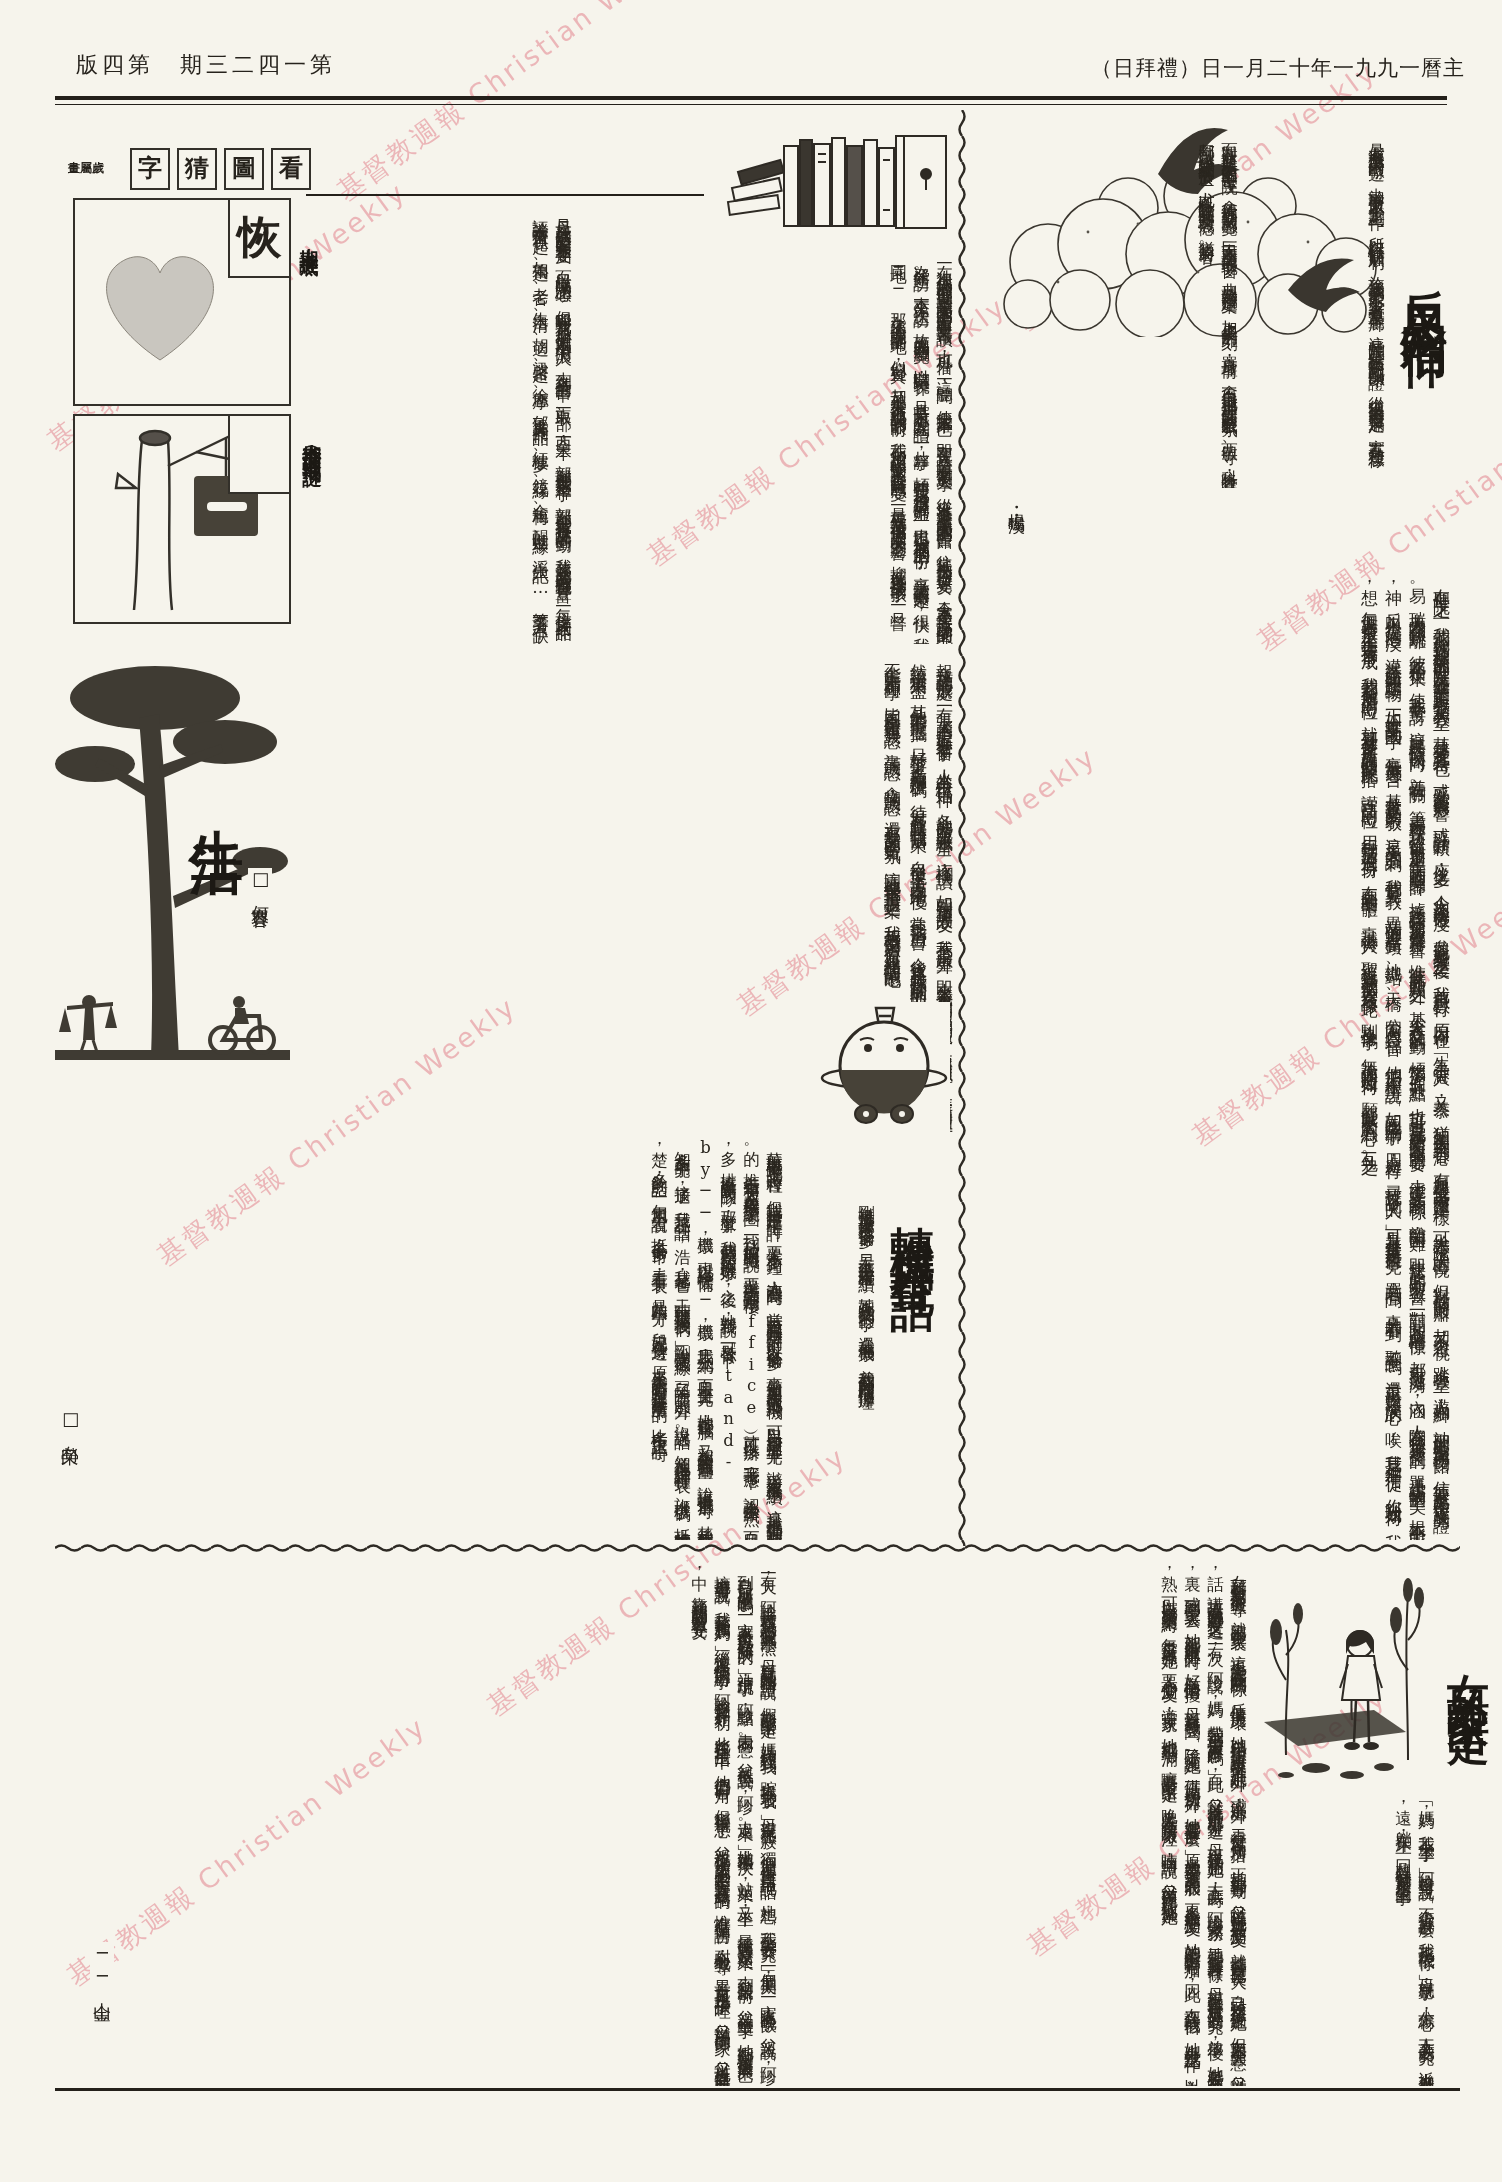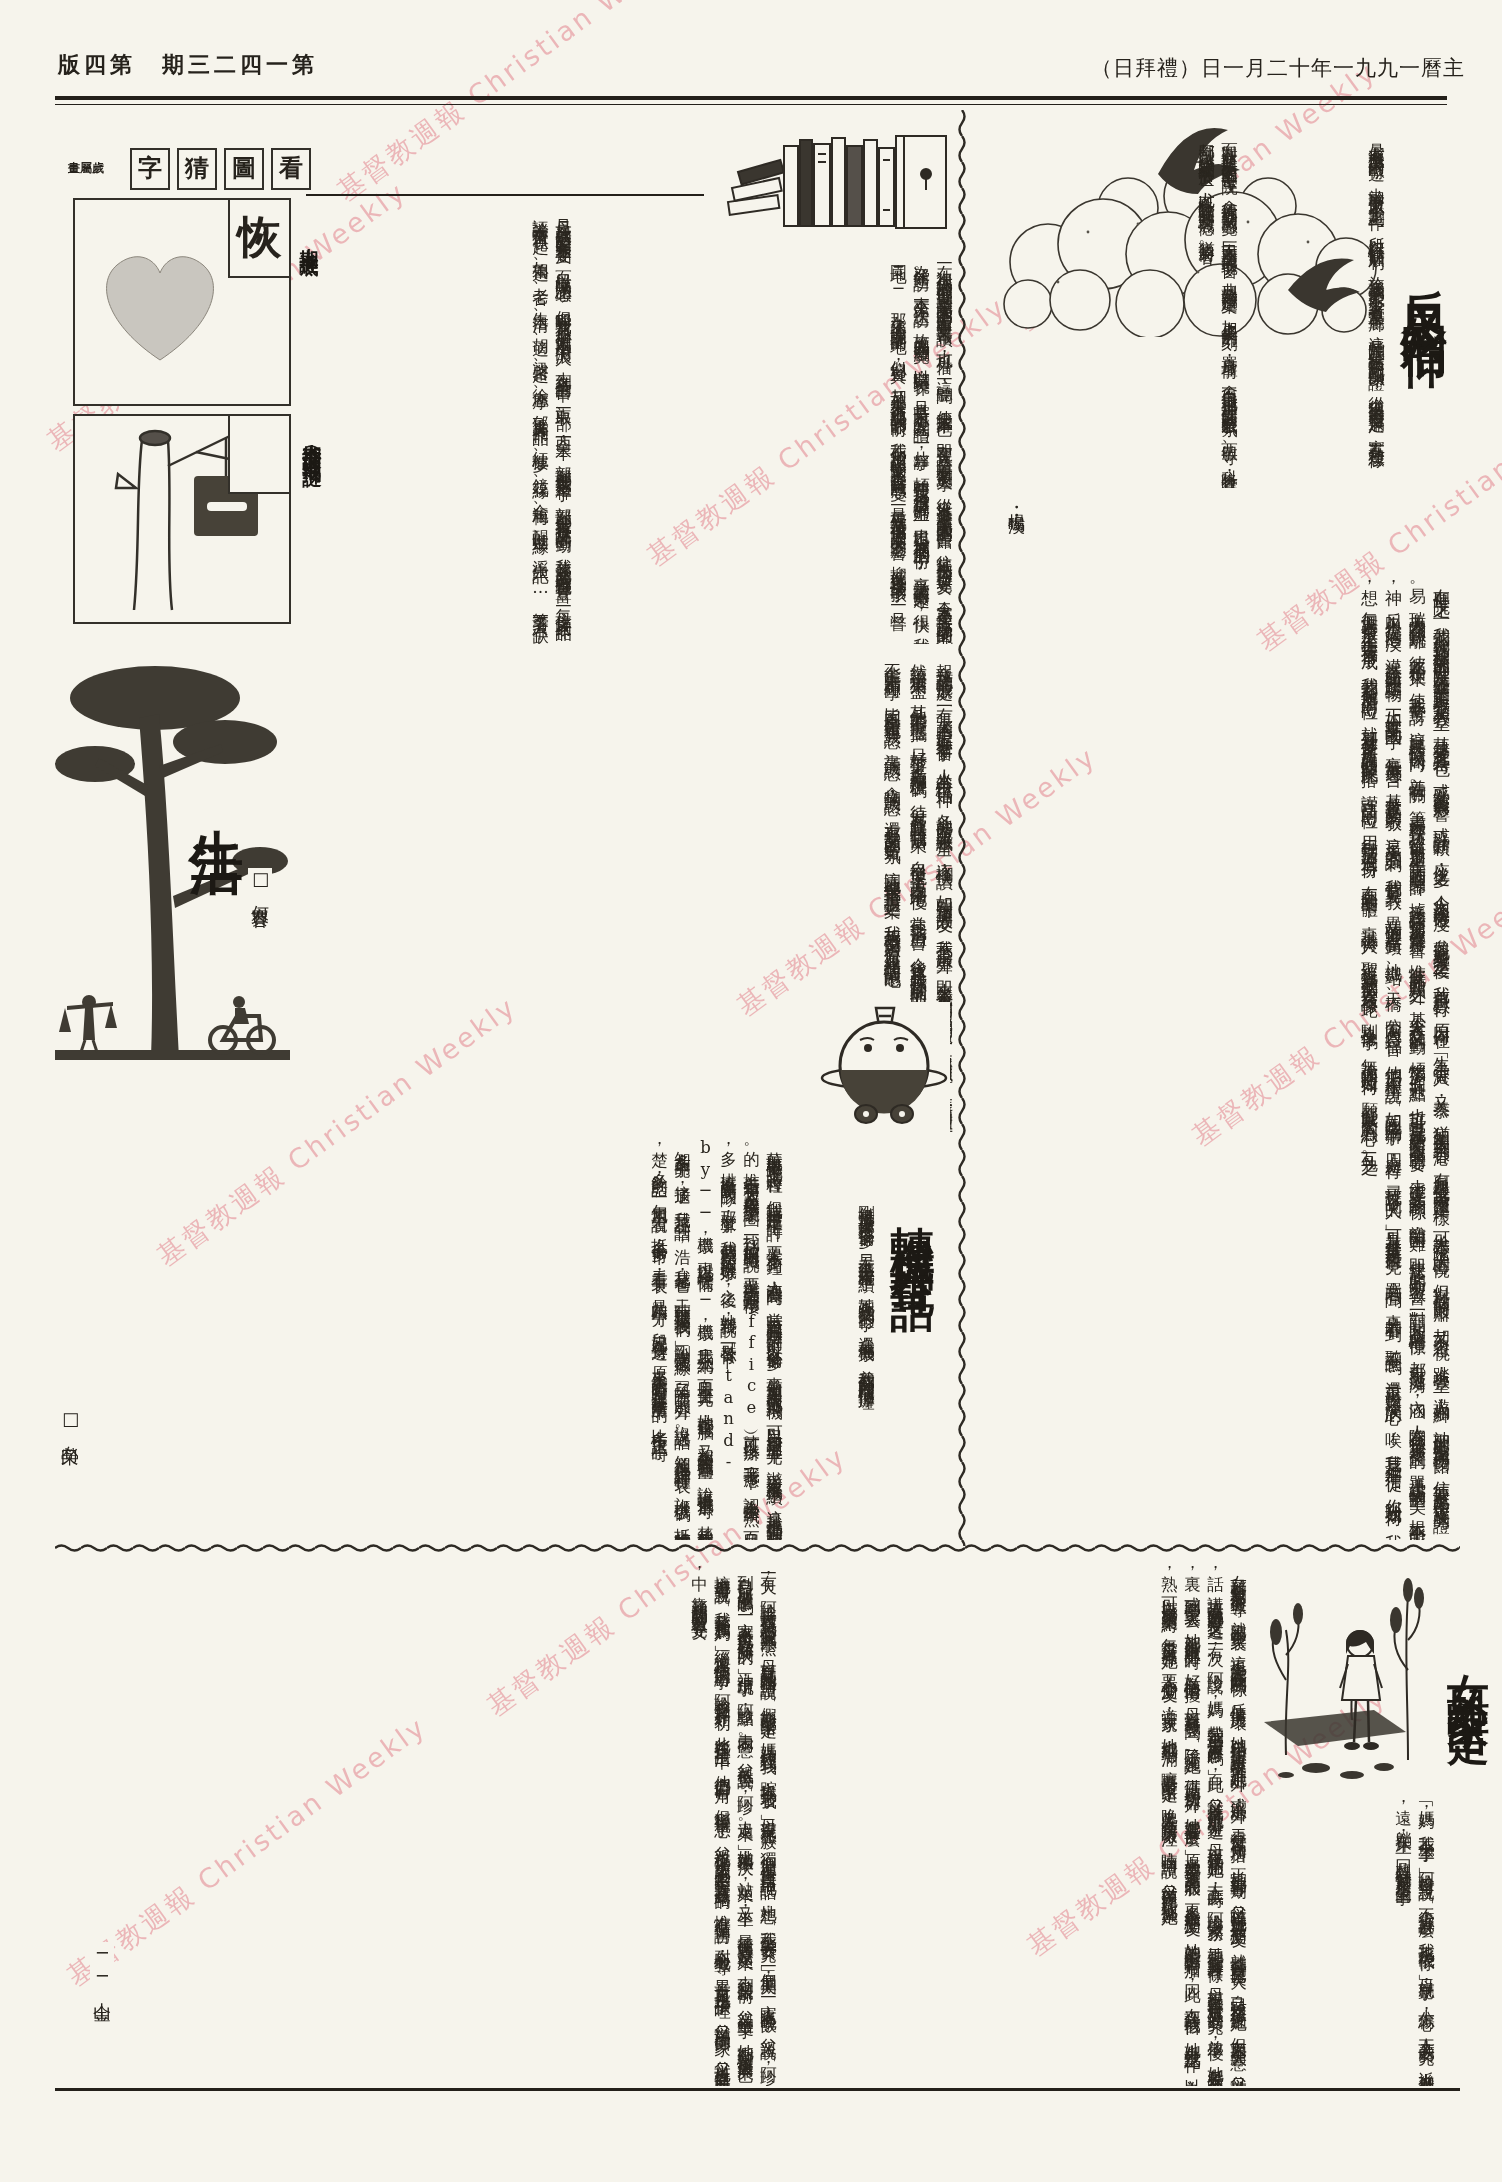--- a/index.html
+++ b/index.html
@@ -40,21 +40,21 @@
   <div class="wm" style="left:640px;top:545px">基督教週報 Christian Weekly</div>
   <div class="wm" style="left:1010px;top:310px">基督教週報 Christian Weekly</div>
   <div class="wm" style="left:150px;top:1245px">基督教週報 Christian Weekly</div>
   <div class="wm" style="left:730px;top:995px">基督教週報 Christian Weekly</div>
   <div class="wm" style="left:1185px;top:1125px">基督教週報 Christian Weekly</div>
   <div class="wm" style="left:480px;top:1695px">基督教週報 Christian Weekly</div>
   <div class="wm" style="left:1020px;top:1935px">基督教週報 Christian Weekly</div>
   <div class="wm" style="left:60px;top:1965px">基督教週報 Christian Weekly</div>
   <div class="wm" style="left:1250px;top:630px">基督教週報 Christian Weekly</div>
 
-  <div class="abs" style="left:58px;top:50px;width:260px;font-size:22px;font-weight:700;letter-spacing:4px">版四第　期三二四一第</div>
+  <div class="abs" style="left:76px;top:50px;width:260px;font-size:22px;font-weight:400;letter-spacing:4px">版四第　期三二四一第</div>
   <div class="abs" style="left:1075px;top:54px;width:390px;font-size:21px;text-align:right;letter-spacing:1px">（日拜禮）日一月二十年一九九一曆主</div>
   <div class="hline" style="left:55px;top:96px;width:1392px;height:4px"></div>
   <div class="hline" style="left:55px;top:104px;width:1392px;height:1px"></div>
 
   <div class="abs" style="left:68px;top:160px;width:62px;font-size:12px;font-weight:700">畫屬歲</div>
   <div class="box" style="left:130px;top:148px;width:36px;height:38px;font-size:24px;font-weight:700;text-align:center;line-height:36px">字</div>
   <div class="box" style="left:177px;top:148px;width:36px;height:38px;font-size:24px;font-weight:700;text-align:center;line-height:36px">猜</div>
   <div class="box" style="left:224px;top:148px;width:36px;height:38px;font-size:24px;font-weight:700;text-align:center;line-height:36px">圖</div>
   <div class="box" style="left:271px;top:148px;width:36px;height:38px;font-size:24px;font-weight:700;text-align:center;line-height:36px">看</div>
 

